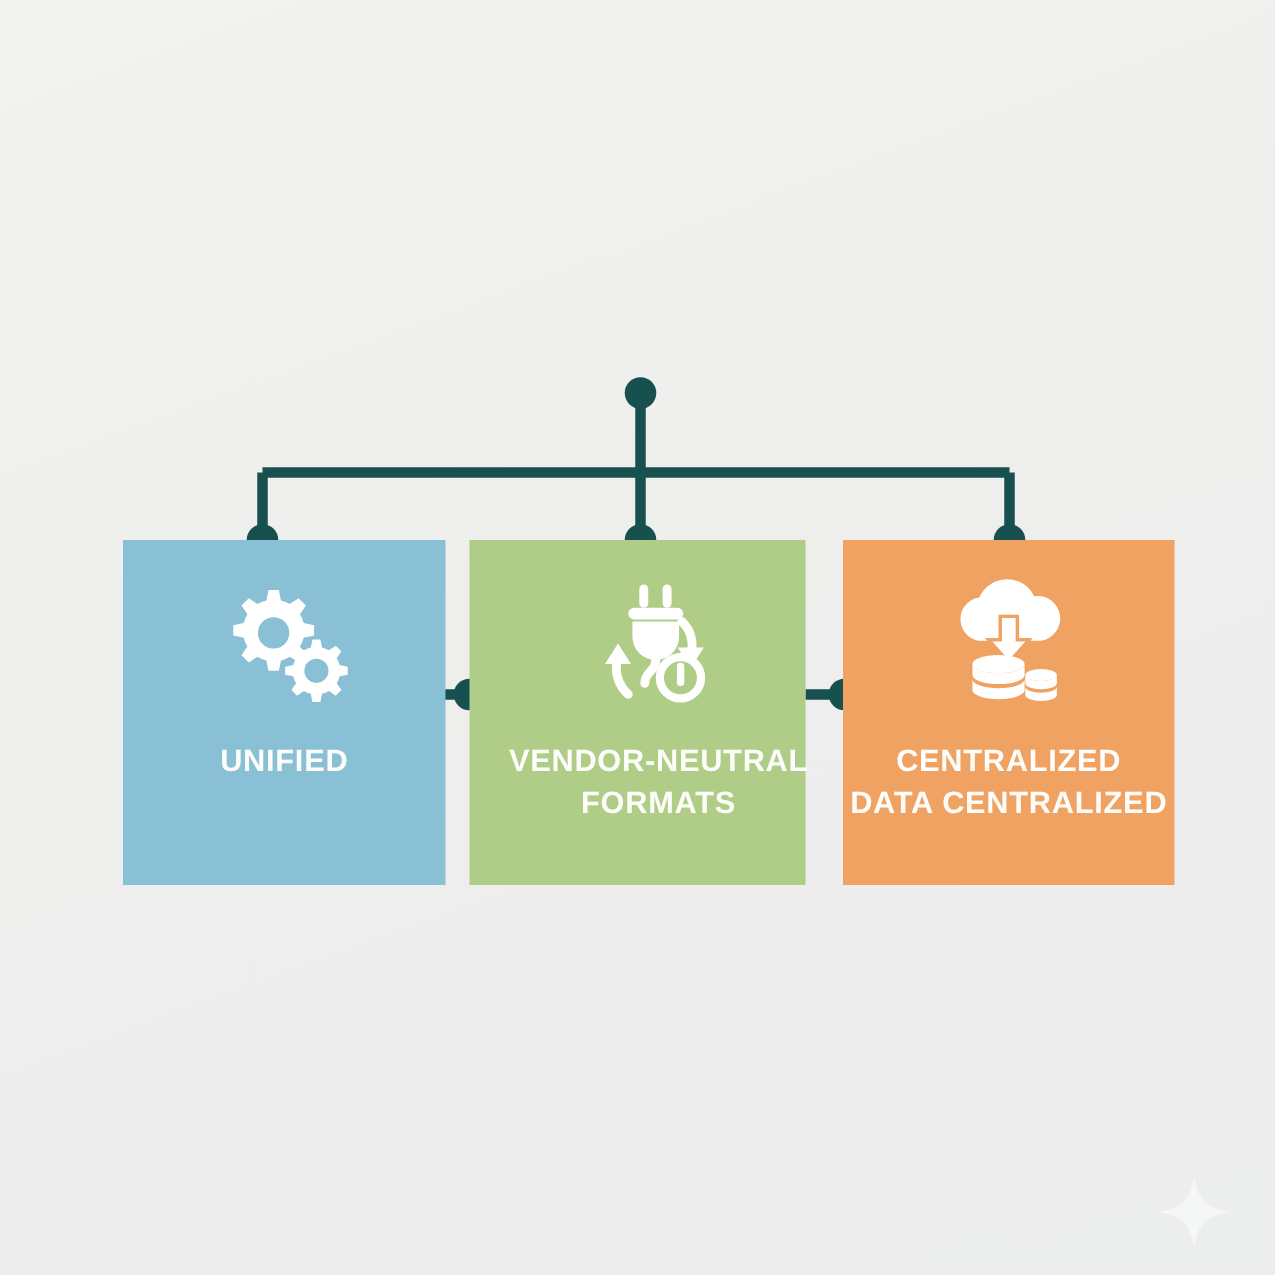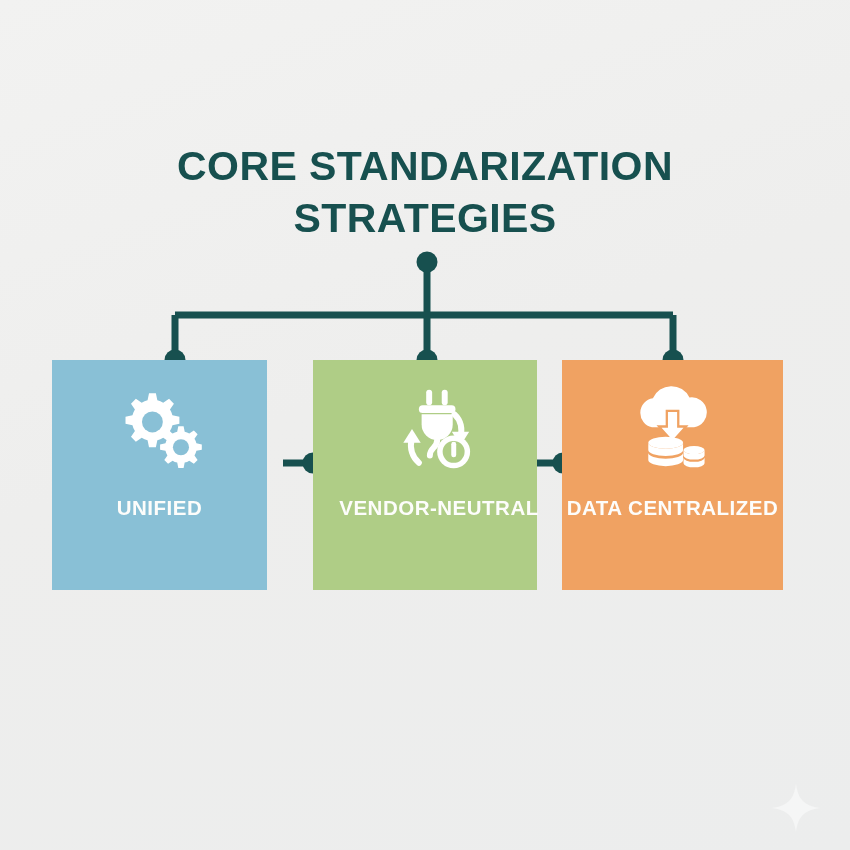--- a/index.html
+++ b/index.html
@@ -70,43 +70,39 @@
     text-align: center;
     color: #fdfdfb;
     font-weight: bold;
     font-size: 20.5px;
     line-height: 28px;
     letter-spacing: 0.5px;
     white-space: nowrap;
   }
   .card-label .lbl-line { display: block; }
 
-  #card-0 { left: 52px;  width: 215px; background: #89c0d6; }
+  #card-0 { left: 82px;  width: 215px; background: #89c0d6; }
   #card-1 { left: 313px; width: 224px; background: #afcd86; padding-left: 28px; }
   #card-2 { left: 562px; width: 221px; background: #f0a262; }
 
   
   #sparkle {
     position: absolute;
     left: 770px;
     top: 782px;
     width: 52px;
     height: 52px;
     opacity: 0.55;
   }
 </style>
 </head>
 <body>
 
 <div id="canvas">
 
-  <div class="title-block">
-    <span class="title-line">CORE STANDARIZATION</span>
-    <span class="title-line">STRATEGIES</span>
-  </div>
 
   <svg id="connectors" viewBox="0 0 850 850" width="850" height="850">
     <g stroke="#17504f" stroke-width="7" fill="none" stroke-linecap="butt">
 
       <line x1="427" y1="262" x2="427" y2="315"></line>
 
       <line x1="175" y1="315" x2="673" y2="315"></line>
 
       <line x1="175" y1="315" x2="175" y2="360"></line>
 
@@ -173,20 +169,21 @@
         <path d="M28 84 a25 25 0 0 1 -8 -25" stroke="#ffffff" stroke-width="6.5" fill="none" stroke-linecap="round"></path>
         <polygon points="11,62 30,62 20.5,47"></polygon>
 
         <circle cx="66" cy="72" r="18" fill="#ffffff"></circle>
         <circle cx="66" cy="72" r="12" fill="#afcd86"></circle>
         <rect x="63.4" y="61" width="5.4" height="17" rx="2.6" fill="#ffffff"></rect>
       </g>
     </svg>
     <div class="card-label">
       <span class="lbl-line">VENDOR-NEUTRAL</span>
+      <span class="lbl-line">FORMATS</span>
     </div>
   </div>
 
   <div class="card" id="card-2">
     <svg class="card-icon" viewBox="0 0 100 94">
       <g fill="#ffffff">
 
         <path d="M27 45 a16 16 0 0 1 1 -31.5 a22 22 0 0 1 40 -1 a15.5 15.5 0 0 1 5 32.5 Z"></path>
 
         <path d="M42 26 h15 v17 h10 l-17.5 20 -17.5 -20 h10 Z" fill="#f0a262"></path>
@@ -195,20 +192,21 @@
         <ellipse cx="42" cy="62" rx="19" ry="6.6"></ellipse>
         <path d="M23 62 v8 a19 6.6 0 0 0 38 0 v-8 a19 6.6 0 0 1 -38 0 Z"></path>
         <path d="M23 73 v8 a19 6.6 0 0 0 38 0 v-8 a19 6.6 0 0 1 -38 0 Z"></path>
 
         <ellipse cx="73" cy="70" rx="11.5" ry="4.4"></ellipse>
         <path d="M61.5 70 v6 a11.5 4.4 0 0 0 23 0 v-6 a11.5 4.4 0 0 1 -23 0 Z"></path>
         <path d="M61.5 78.5 v6 a11.5 4.4 0 0 0 23 0 v-6 a11.5 4.4 0 0 1 -23 0 Z"></path>
       </g>
     </svg>
     <div class="card-label">
+      <span class="lbl-line">CENTRALIZED</span>
       <span class="lbl-line">DATA CENTRALIZED</span>
     </div>
   </div>
 
   <svg id="sparkle" viewBox="0 0 52 52">
     <path d="M26 2 C28.5 18 34 23.5 50 26 C34 28.5 28.5 34 26 50 C23.5 34 18 28.5 2 26 C18 23.5 23.5 18 26 2 Z" fill="#ffffff" opacity="0.85"></path>
   </svg>
 
 </div>
 

